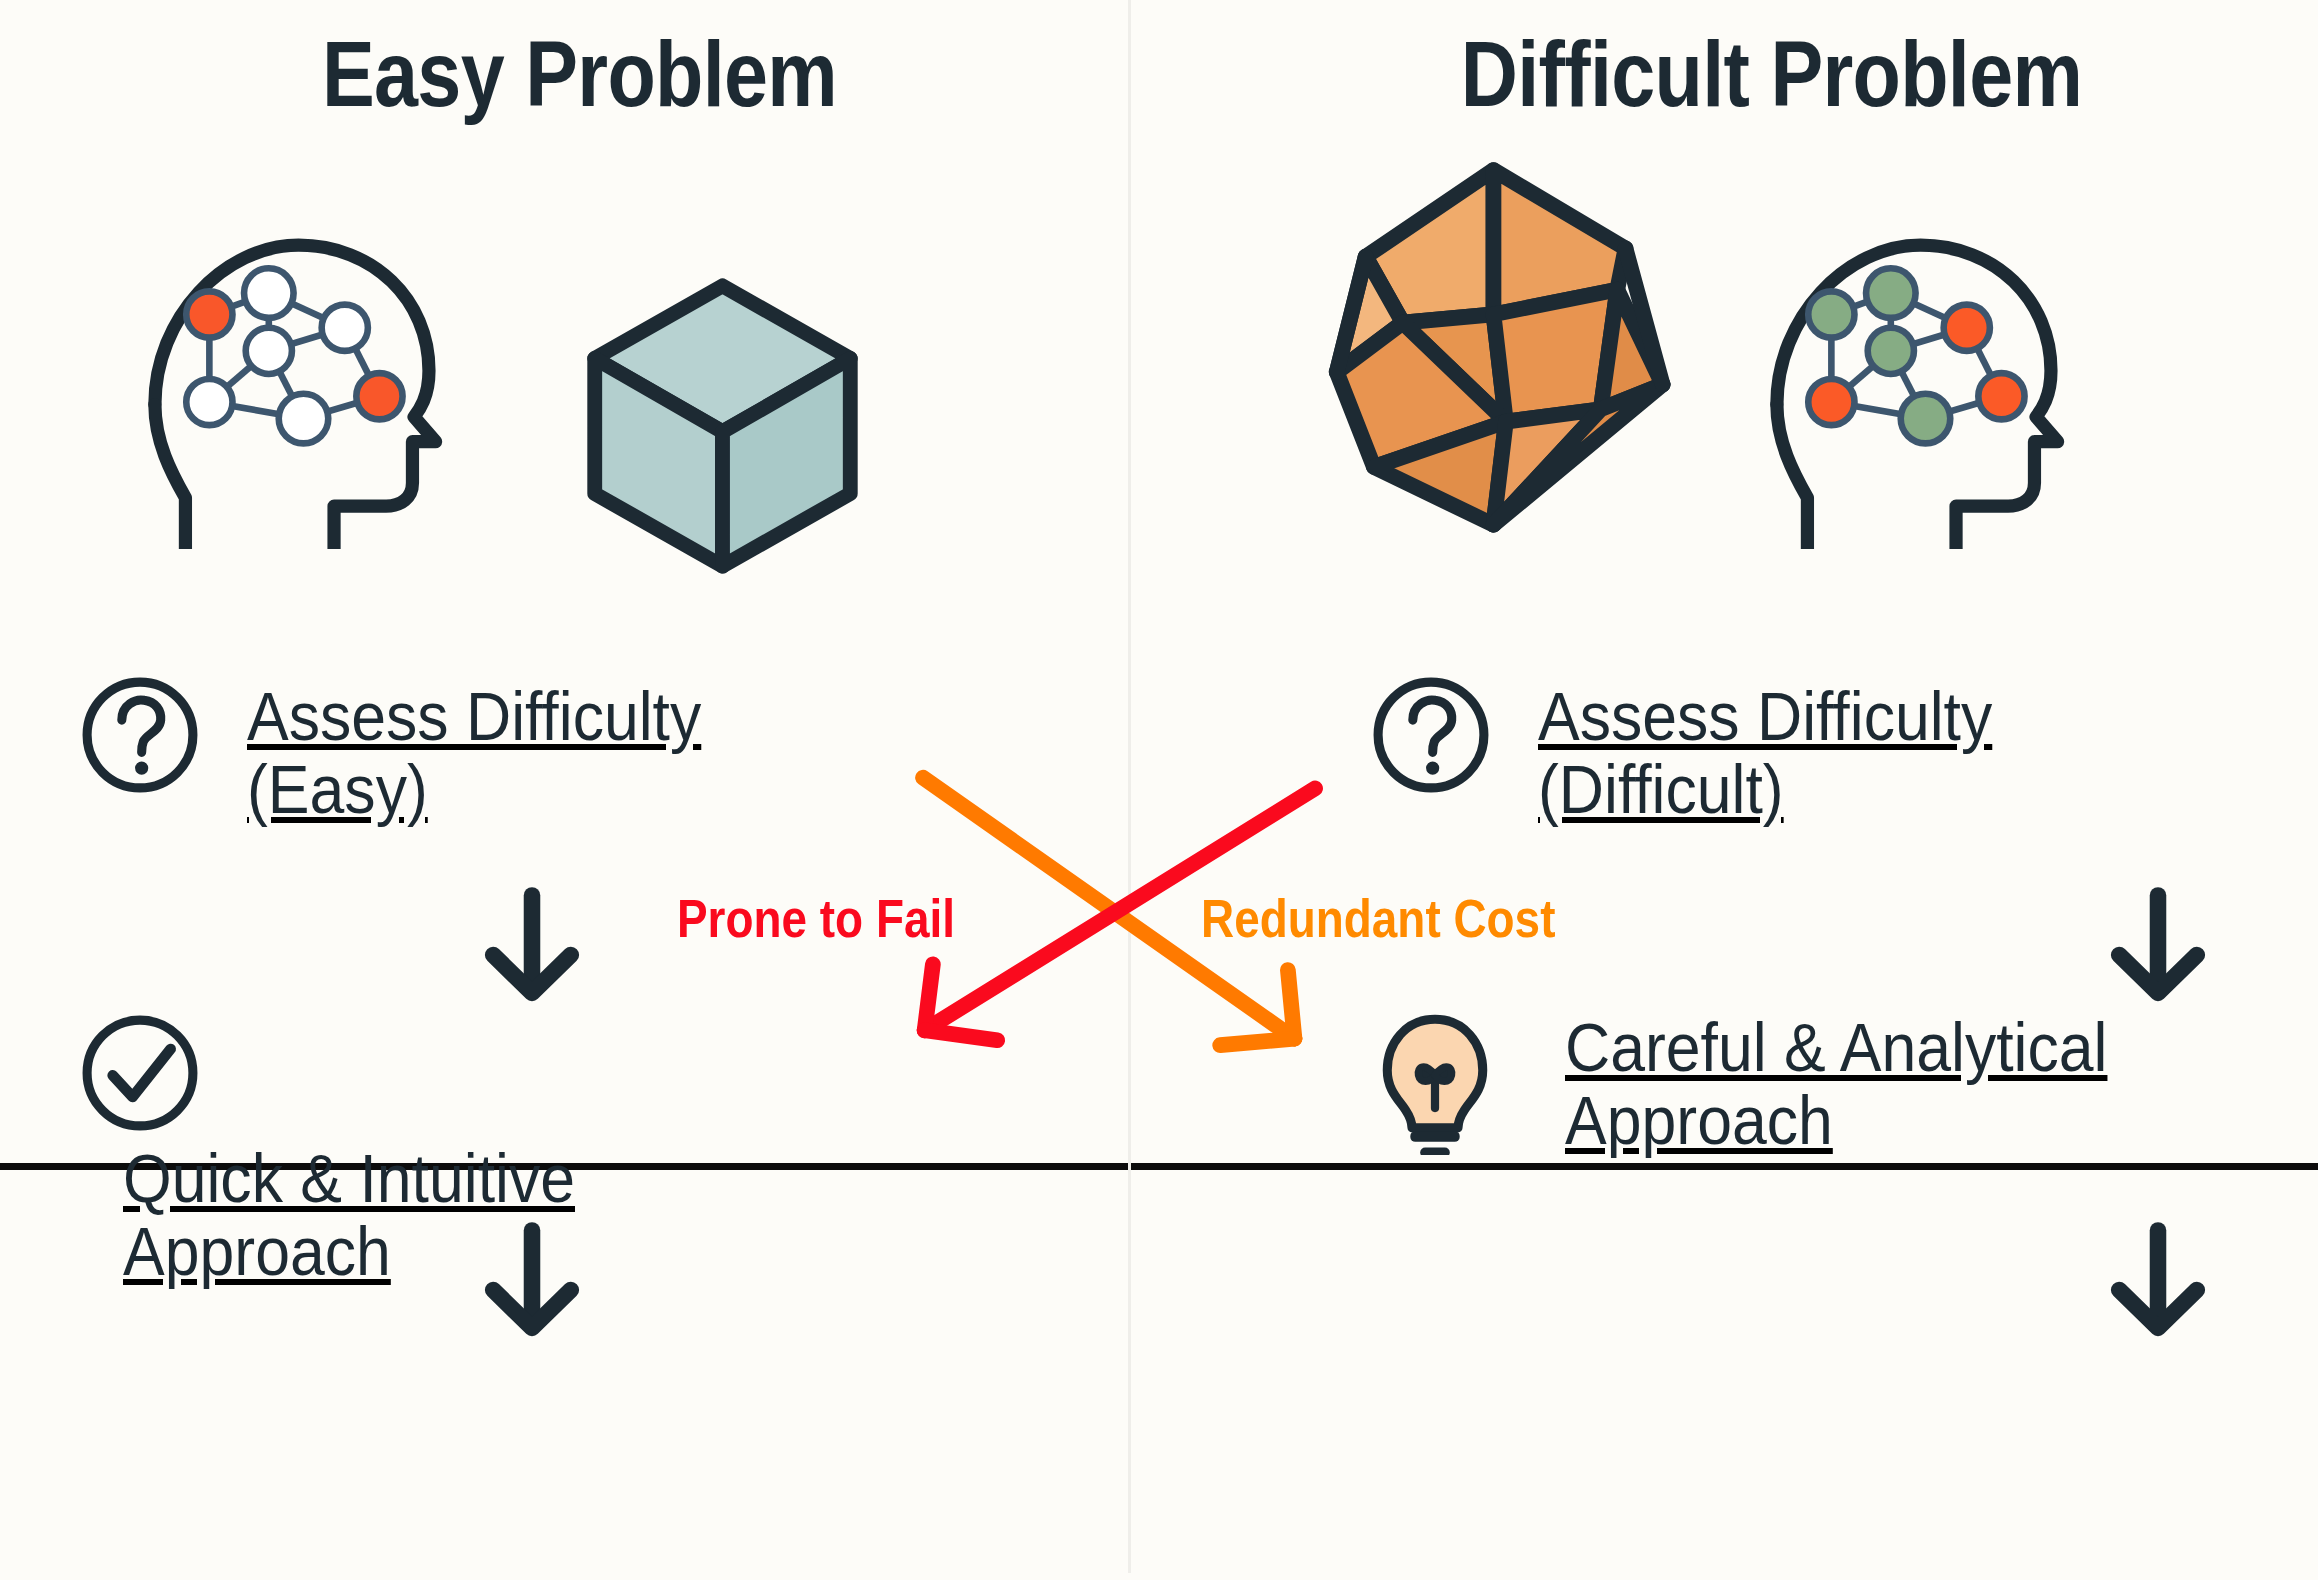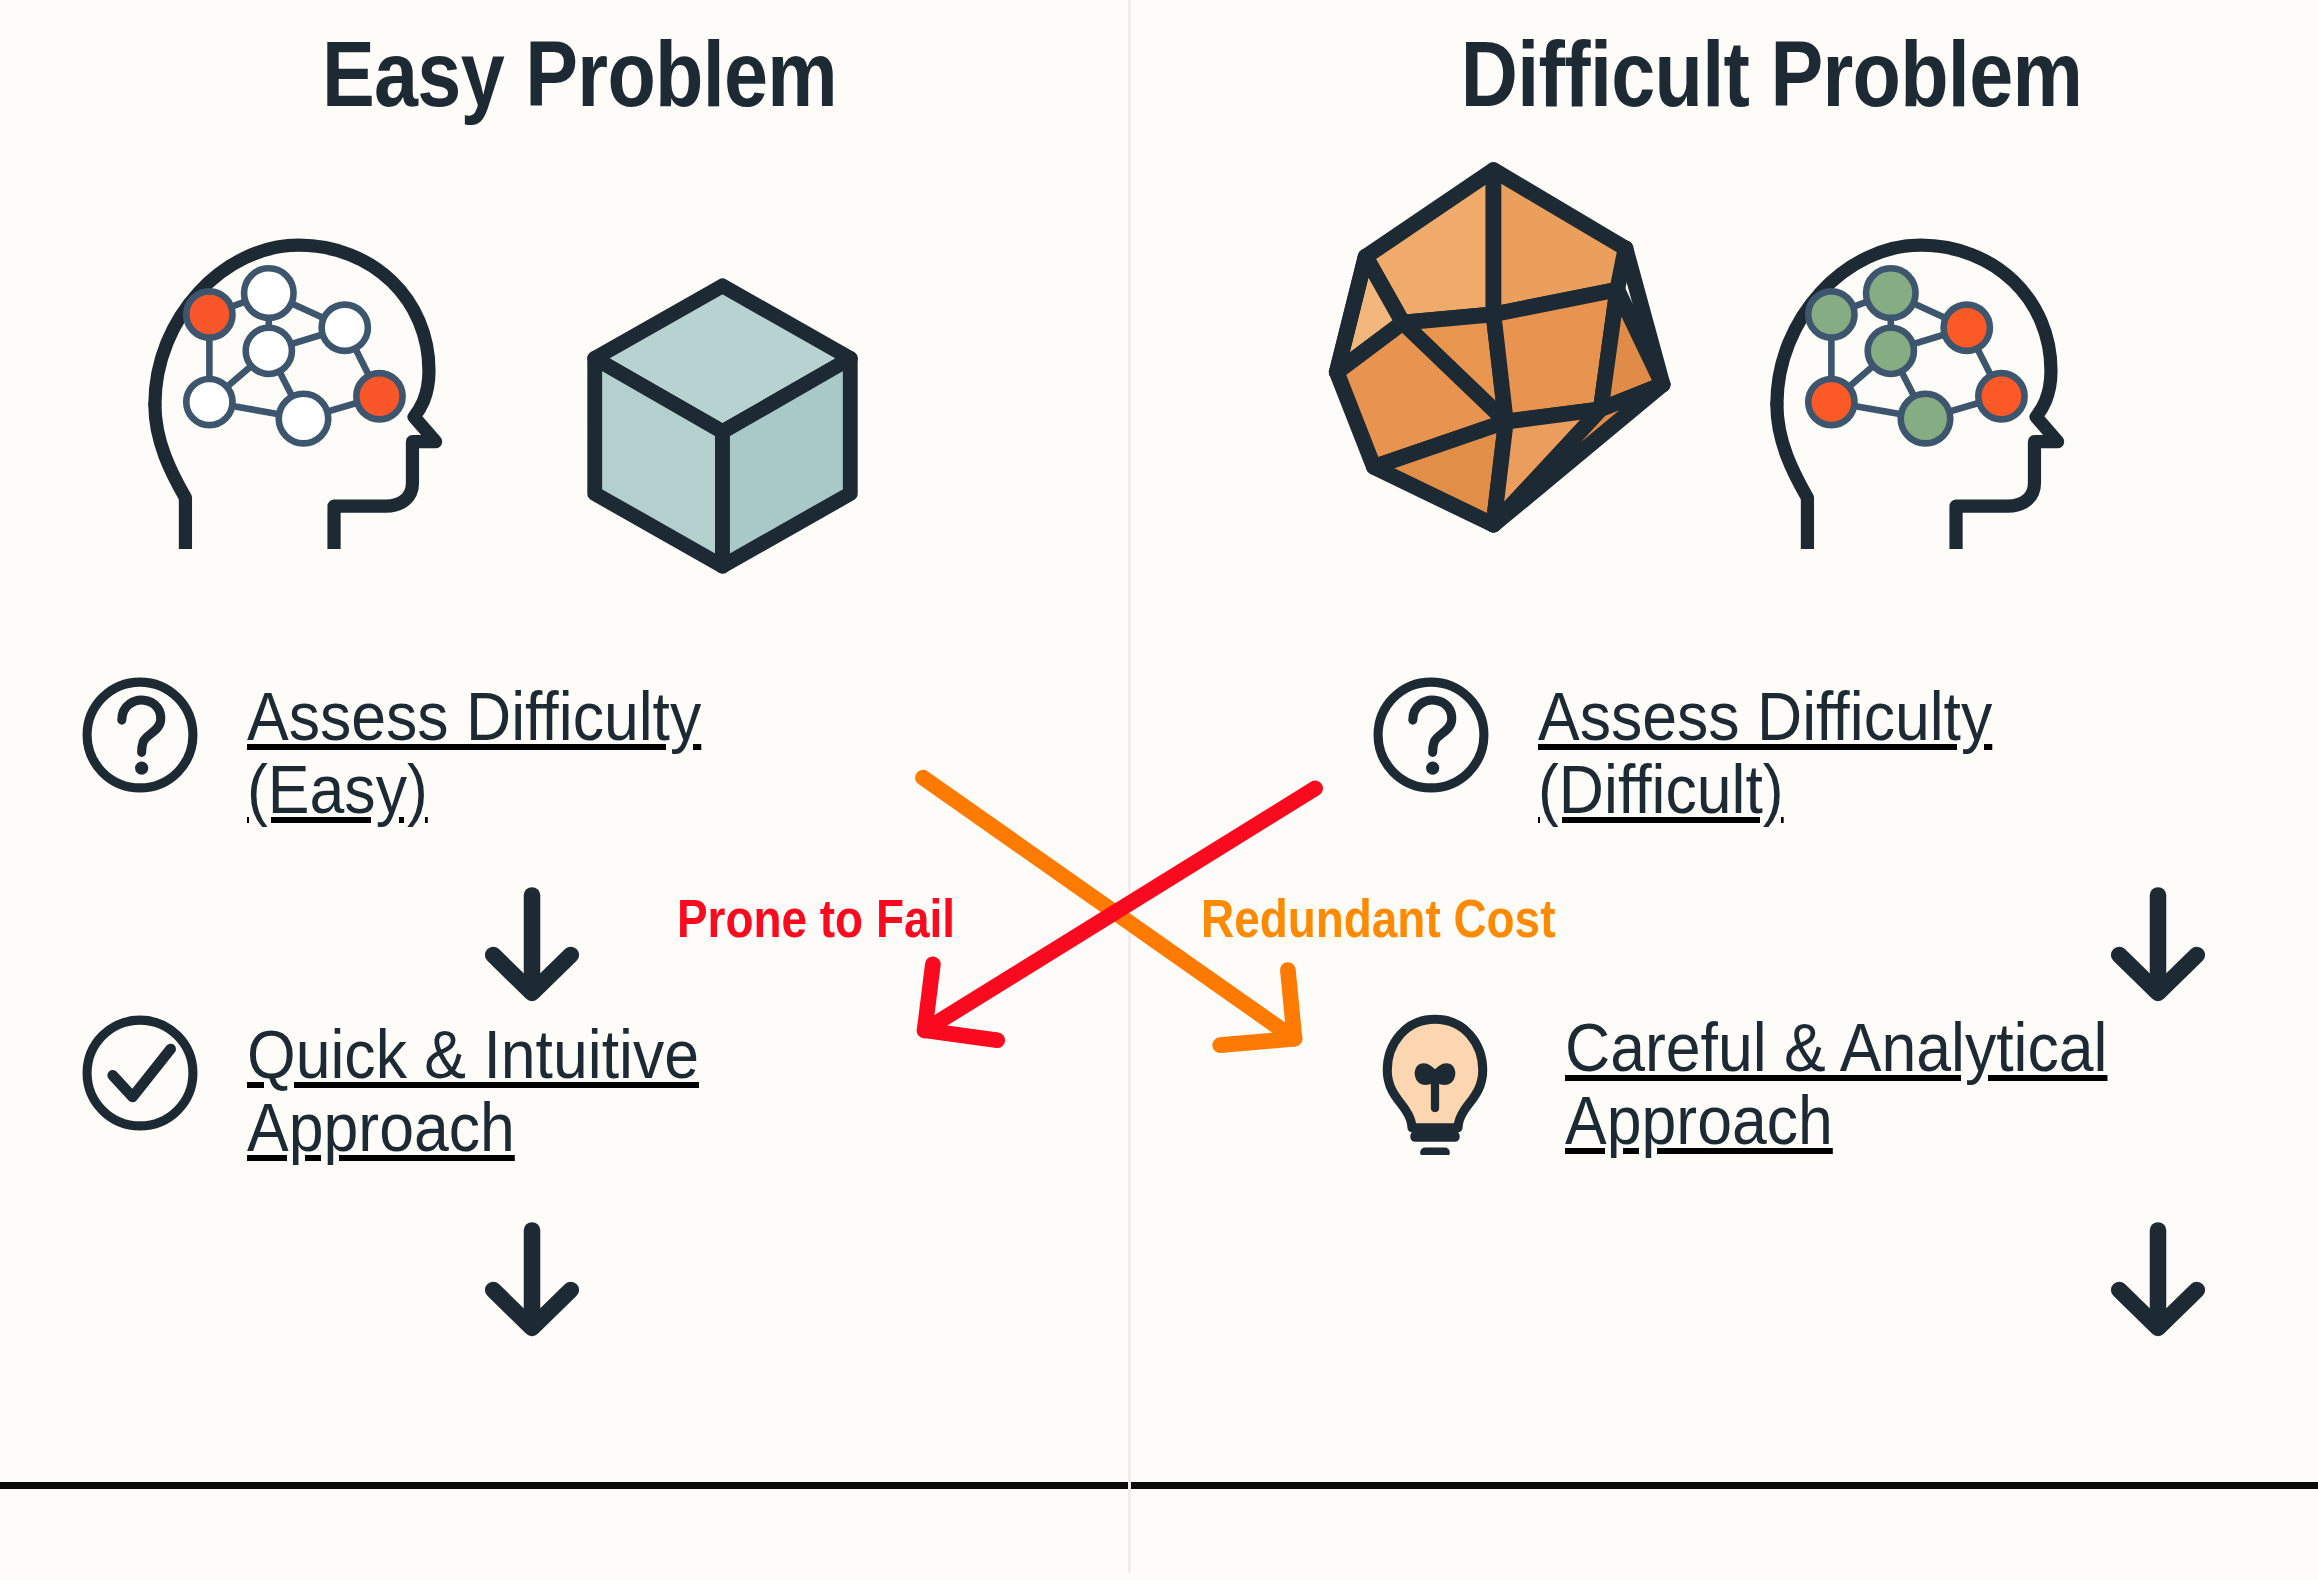--- a/index.html
+++ b/index.html
@@ -5,21 +5,21 @@
   html,body{margin:0;padding:0;}
   body{
     width:2319px;height:1581px;
     background:#fdfcf8;
     font-family:"Liberation Sans", sans-serif;
     overflow:hidden;
     position:relative;
   }
   #canvas{
     position:absolute;inset:0;
-    width:2319px;height:1489px;
+    width:2319px;height:1170px;
     background:#fdfcf8;
     border-bottom:7.4px solid #0c0c0c;
     box-sizing:border-box;
   }
   .panel{position:absolute;top:0;height:1573px;width:1159px;}
   .panel.left{left:0;}
   .panel.right{left:1192px;width:1159px;}
   .divider{
     position:absolute;left:1128px;top:0;width:3.3px;height:1573px;
     background:#efeeea;
@@ -126,21 +126,21 @@
       </svg>
       <div class="flow-text" style="margin-left:45px;margin-top:6.6px;">Assess Difficulty
 (Easy)</div>
     </div>
 
     <svg class="down-arrow" style="left:470px;top:887px;" width="124" height="116" viewBox="0 0 150 140">
       <line x1="75" y1="10" x2="75" y2="112" stroke="#1d2a33" stroke-width="20" stroke-linecap="round"></line>
       <path d="M28 82 L75 128 L122 82" fill="none" stroke="#1d2a33" stroke-width="20" stroke-linecap="round" stroke-linejoin="round"></path>
     </svg>
 
-    <div class="flow-row" style="left:78px;top:1011px;">
+    <div class="flow-row" style="left:78px;top:1011px;flex-direction:column;">
       <svg class="flow-icon" width="124" height="124" viewBox="0 0 150 150">
         <circle cx="75" cy="75" r="64" fill="none" stroke="#1d2a33" stroke-width="11"></circle>
         <path d="M42 78 L66 104 L112 46" fill="none" stroke="#1d2a33" stroke-width="13" stroke-linecap="round" stroke-linejoin="round"></path>
       </svg>
       <div class="flow-text" style="margin-left:45px;margin-top:6.6px;">Quick &amp; Intuitive
 Approach</div>
     </div>
 
     <svg class="down-arrow" style="left:470px;top:1222px;" width="124" height="116" viewBox="0 0 150 140">
       <line x1="75" y1="10" x2="75" y2="112" stroke="#1d2a33" stroke-width="20" stroke-linecap="round"></line>

